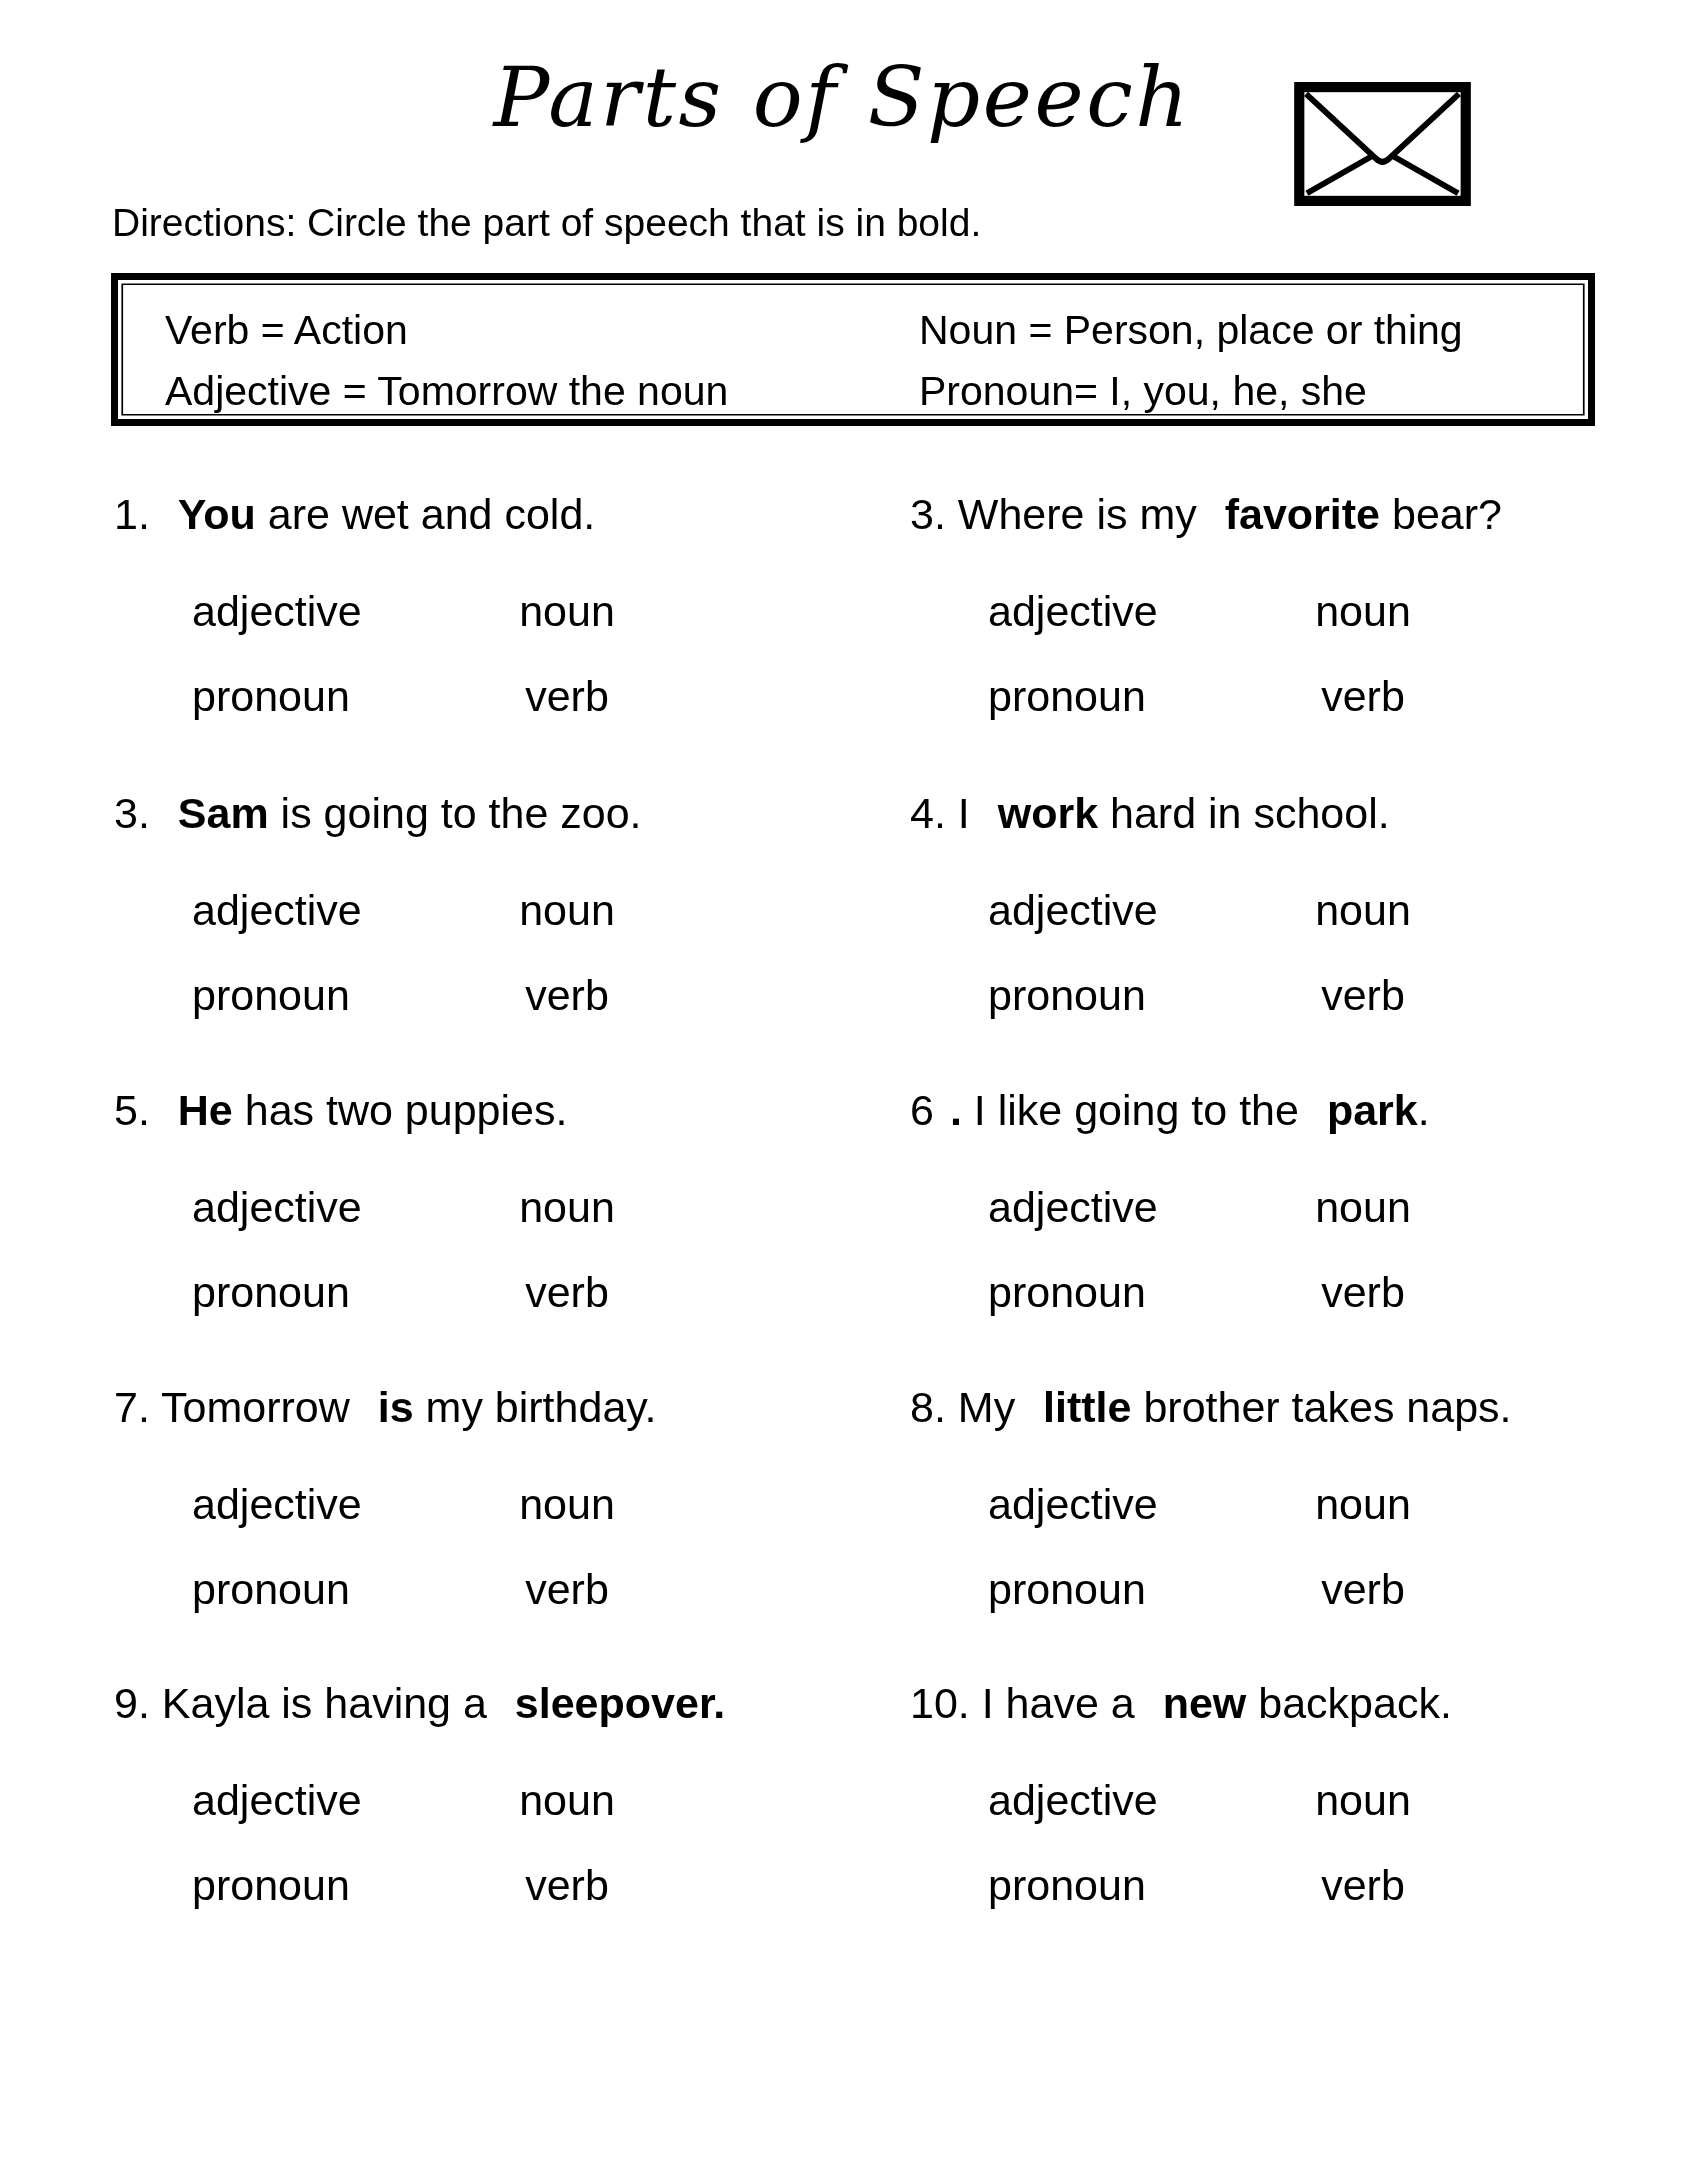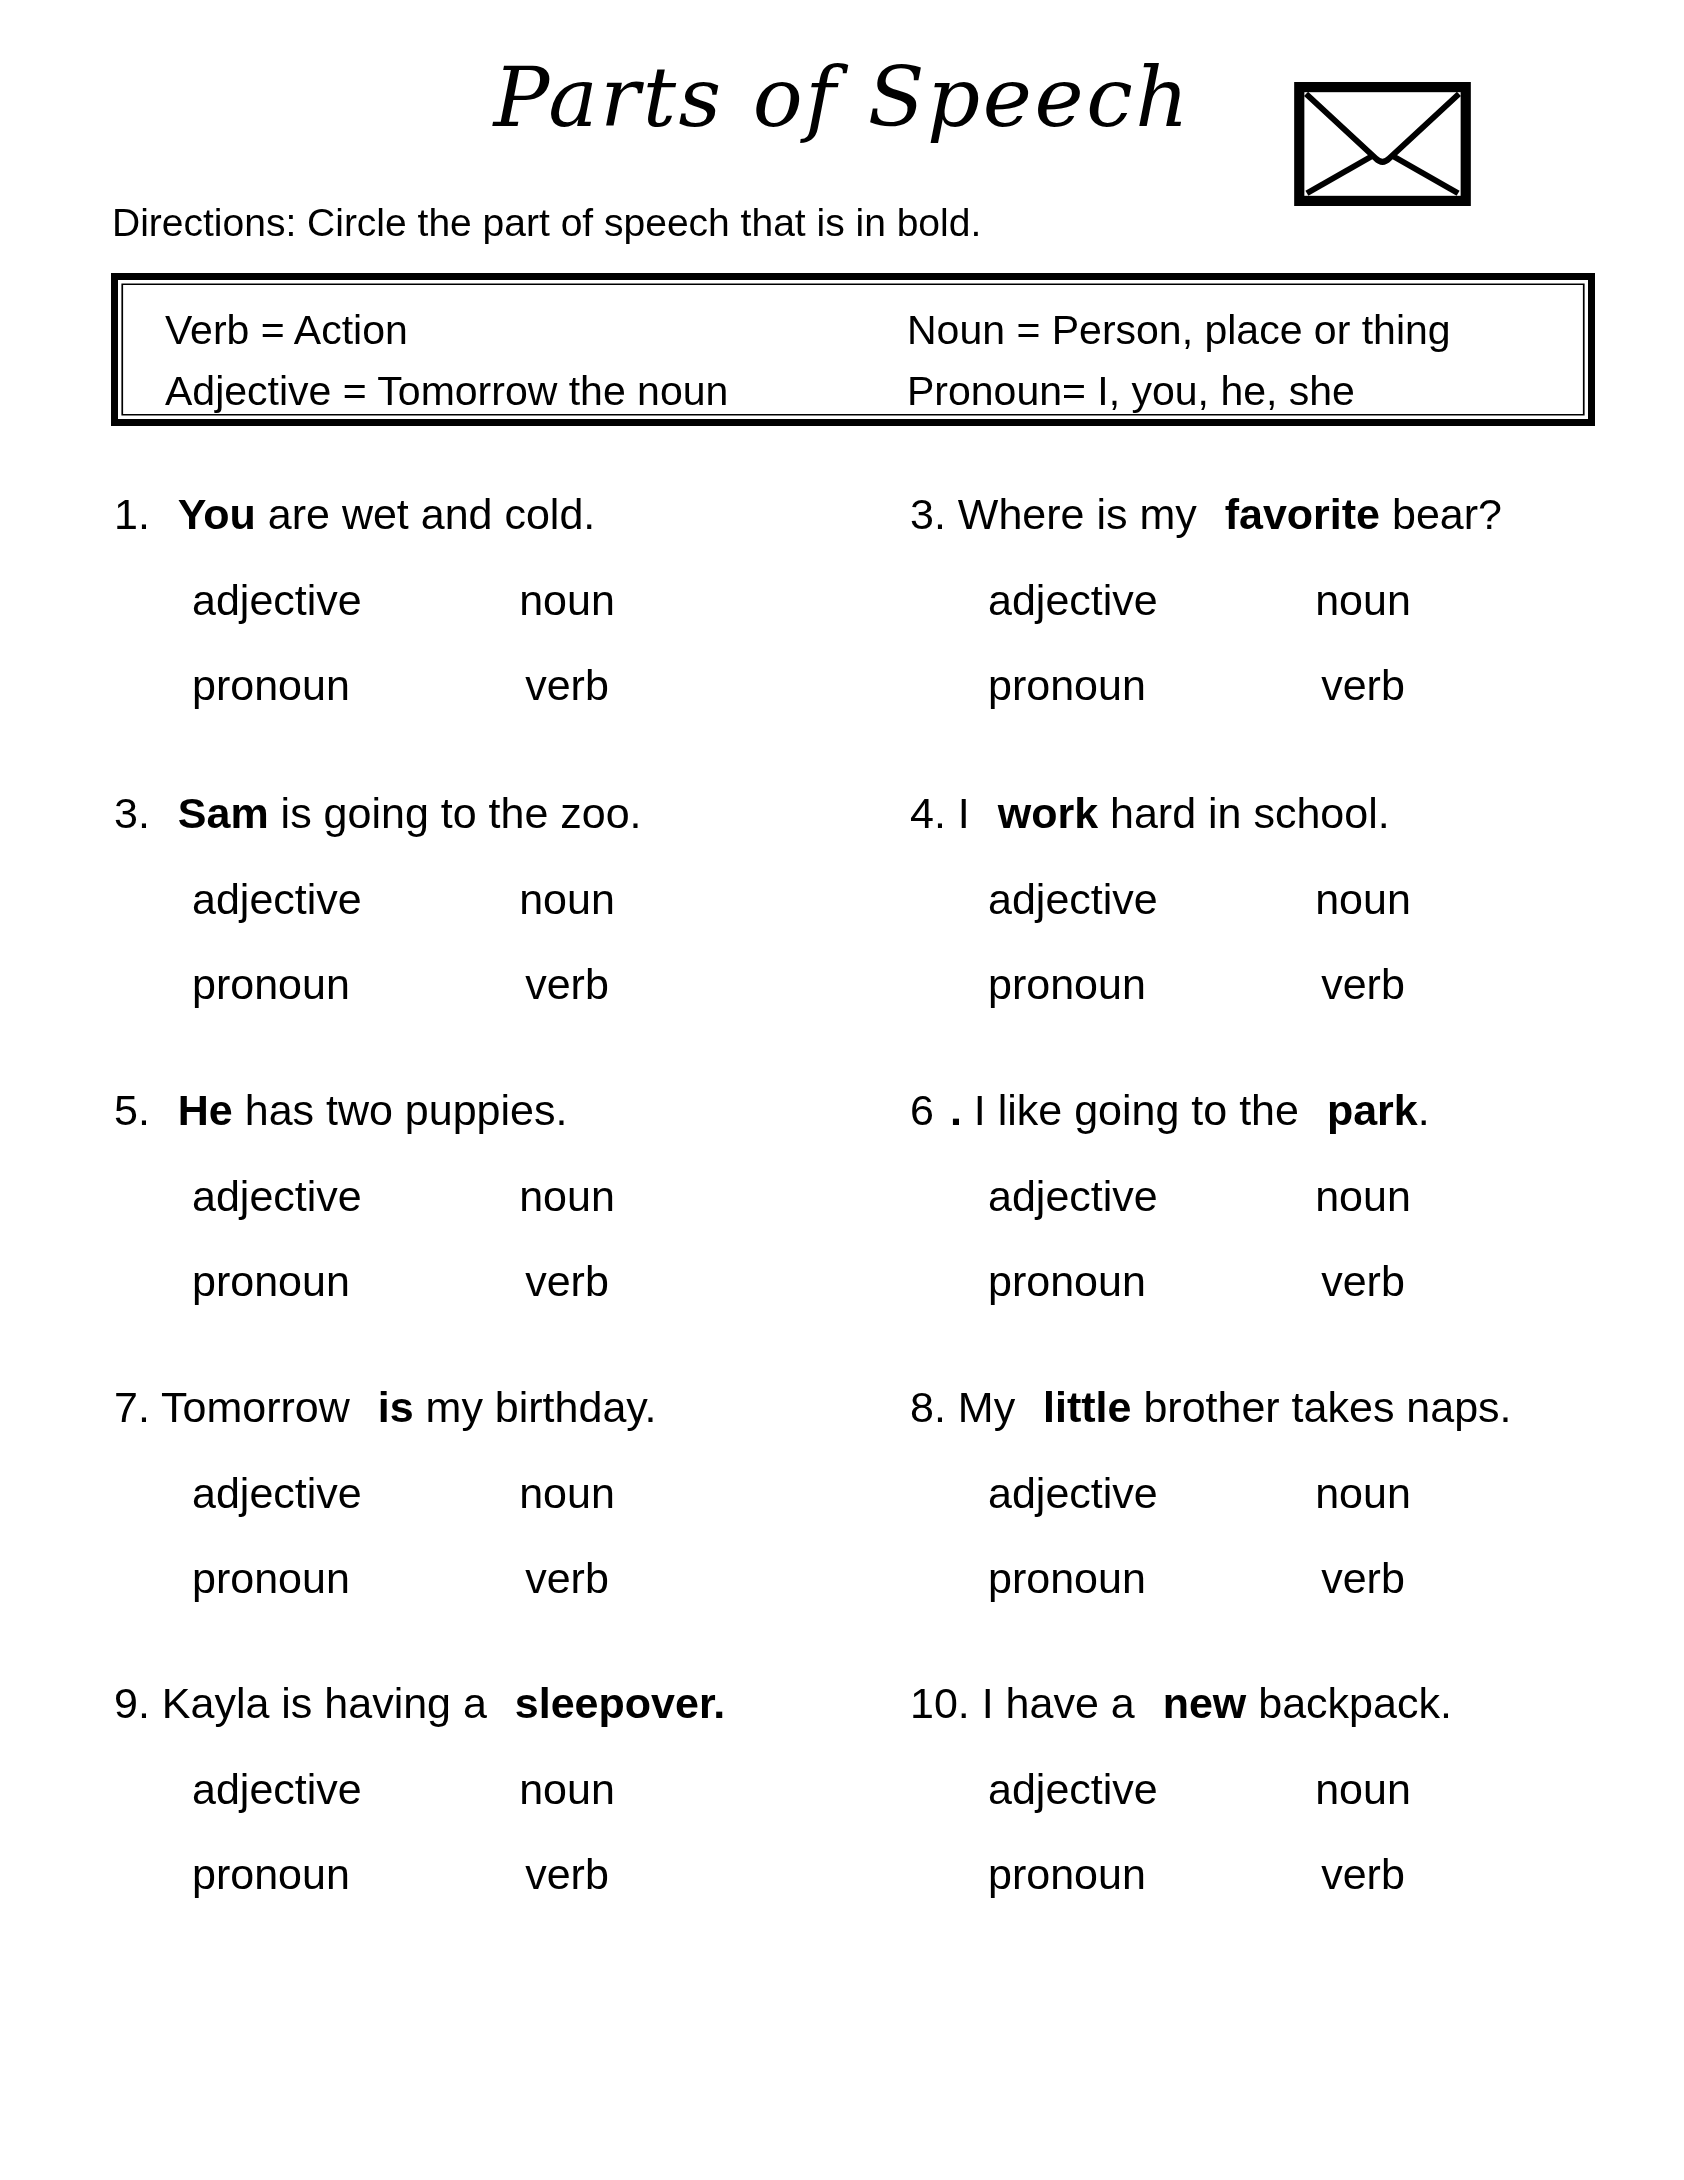--- a/index.html
+++ b/index.html
@@ -23,29 +23,29 @@
     position:absolute;left:112px;top:199px;
     font-size:39px;line-height:48px;
   }
   .defbox{
     position:absolute;left:111px;top:273px;width:1484px;height:153px;
     box-sizing:border-box;
     border:7.7px solid #000;
     box-shadow:inset 0 0 0 3.4px #fff, inset 0 0 0 5.1px #000;
     display:grid;grid-template-columns:742px auto;
     padding:20.4px 8.5px 8.5px 47px;
-    font-size:41px;line-height:61px;
+    font-size:41px;line-height:61px;gap:12px;
   }
   .defcol div{white-space:nowrap;}
   .q{position:absolute;width:801px;font-size:43px;}
   .q .sentence{line-height:55px;white-space:nowrap;}
   .q .sentence .b{font-weight:bold;margin-left:16px;}
   .q .opts{
     display:grid;grid-template-columns:273px 204px;
-    margin-left:78px;margin-top:32px;row-gap:32px;
+    margin-left:78px;margin-top:43px;row-gap:32px;
     line-height:53px;
   }
   .opt{display:block;}
   .opt.ctr{text-align:center;}
   .c1{left:114px;}
   .c2{left:910px;}
   .r1{top:487px;}
   .r2{top:786px;}
   .r3{top:1083px;}
   .r4{top:1380px;}

